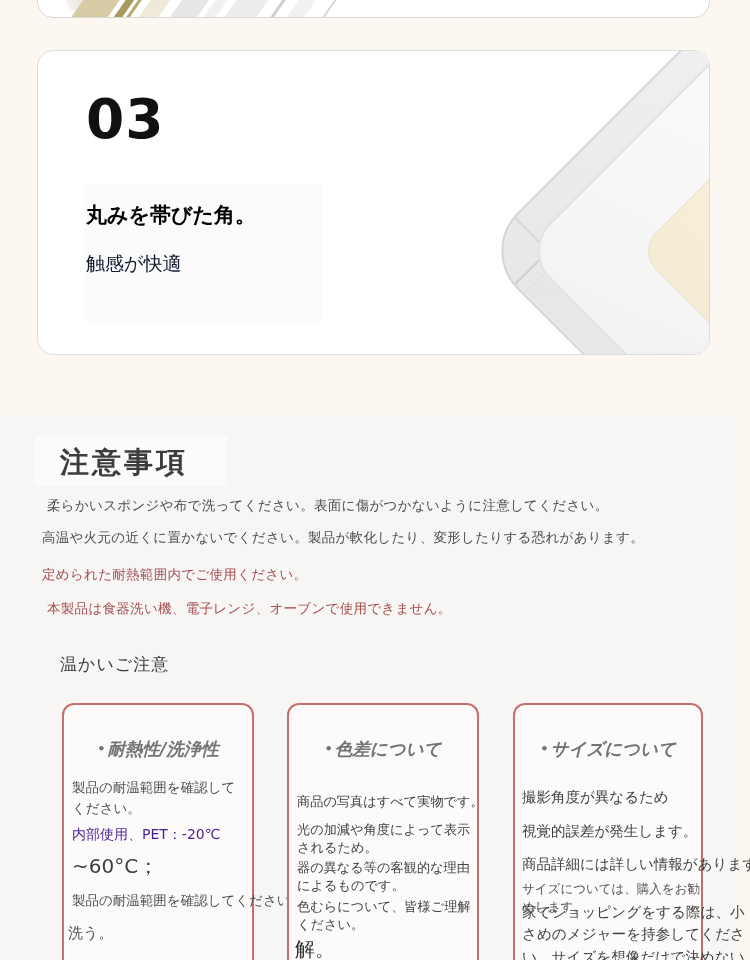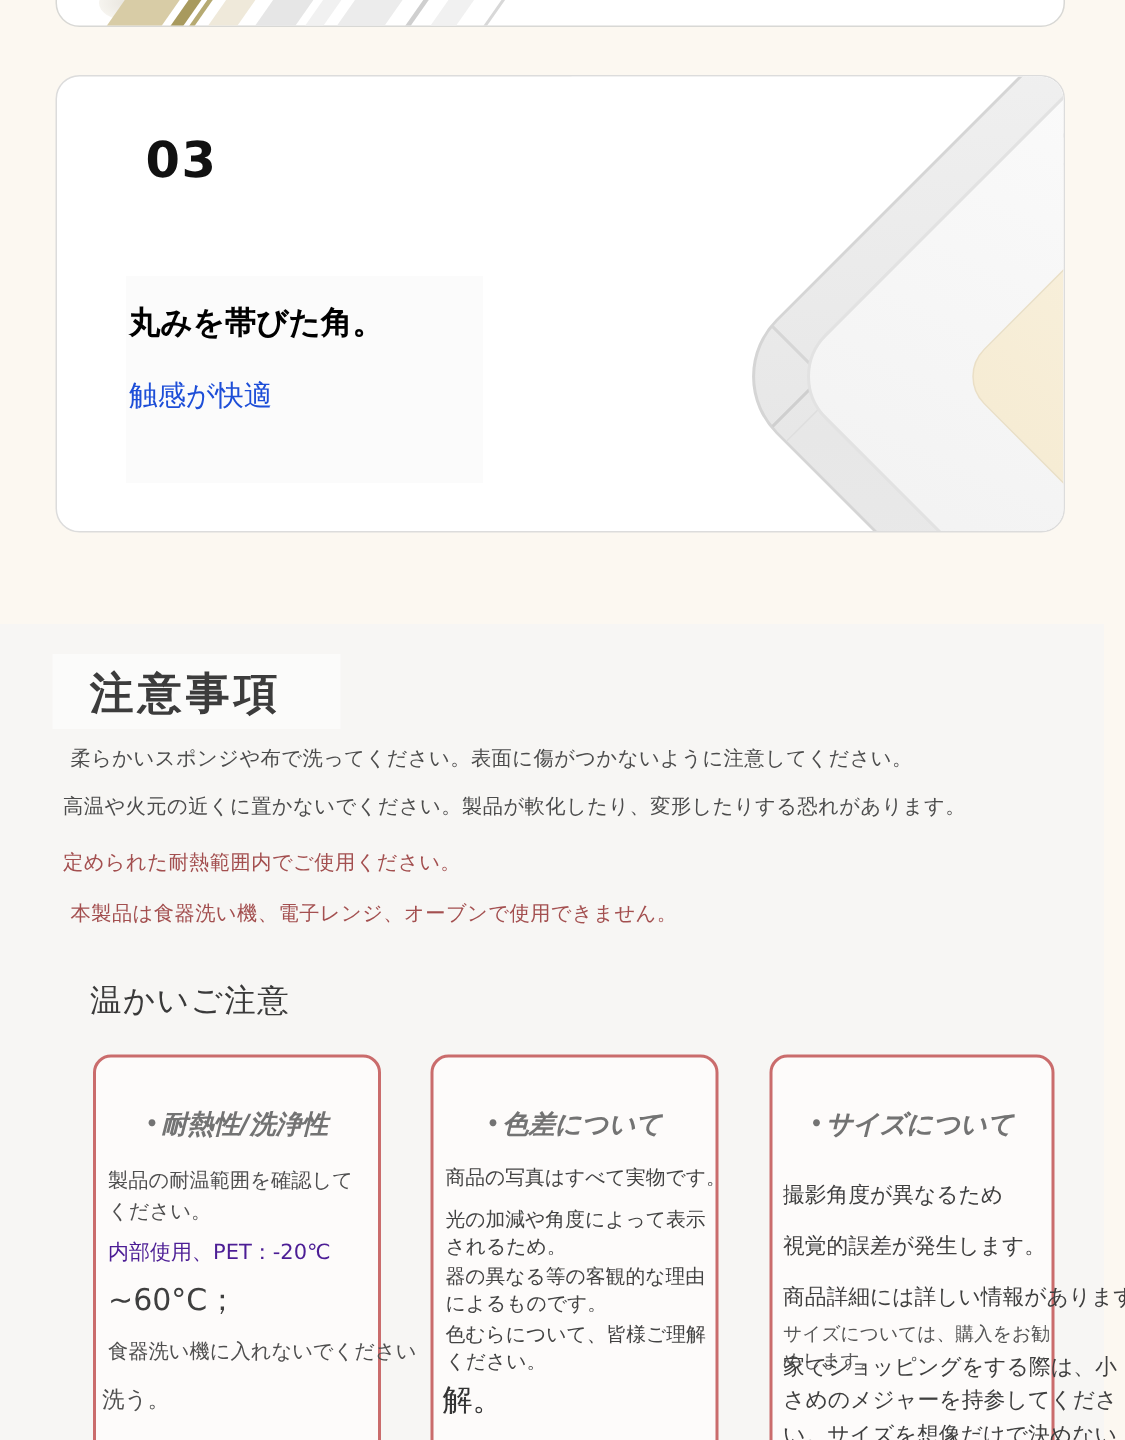--- a/index.html
+++ b/index.html
@@ -55,49 +55,49 @@
     background:linear-gradient(180deg,#fbf5e6 0%,#f6ecd4 100%);
     border:1px solid #eadfc6;border-radius:26px;box-sizing:border-box;
   }
   .edge-line-a{position:absolute;left:46px;top:0;bottom:0;width:2px;background:#cfcfcf;}
   .edge-line-b{position:absolute;left:60px;top:0;bottom:0;width:1px;background:#dedede;}
   .edge-line-c{position:absolute;left:0;right:0;bottom:46px;height:2px;background:#d6d6d6;}
   .feature-highlight{
     position:absolute;left:46px;top:133px;width:238px;height:138px;background:#fbfbfb;
   }
   .feature-number{
-    position:absolute;left:59px;top:36px;font-size:33px;font-weight:800;
+    position:absolute;left:48px;top:36px;font-size:55px;font-weight:800;
     color:#111;letter-spacing:1px;
   }
   .feature-heading{
     position:absolute;left:48px;top:150px;font-size:21px;font-weight:600;color:#000000;
   }
   .feature-subheading{
-    position:absolute;left:48px;top:200px;font-size:19px;font-weight:400;color:#1d4ed8;
+    position:absolute;left:48px;top:200px;font-size:19px;font-weight:400;color:#0f172a;
   }
 
   
   .section{
     position:absolute;left:0;top:416px;width:696px;height:544px;background:#f7f6f4;padding-left:40px;
   }
   .notice-highlight{
     position:absolute;left:35px;top:20px;width:192px;height:50px;background:rgba(255,255,255,.55);
   }
   .notice-heading{
     position:absolute;left:60px;top:27px;font-size:29px;font-weight:600;
     color:#3c3c3c;letter-spacing:3px;
   }
   .notice-line{position:absolute;font-size:13.5px;color:#4c4c4c;letter-spacing:.3px;white-space:nowrap;font-family:Liberation Serif, serif;}
   .nl1{left:47px;top:81px;}
   .nl2{left:42px;top:113px;}
   .warn{color:#a34f4f;}
   .nl3{left:42px;top:150px;}
   .nl4{left:47px;top:184px;}
   .tips-heading{
-    position:absolute;left:60px;top:237px;font-size:21px;font-weight:500;color:#3a3a3a;letter-spacing:1px;
+    position:absolute;left:60px;top:237px;font-size:17px;font-weight:500;color:#3a3a3a;letter-spacing:1px;
   }
   .tip-card{
     position:absolute;top:287px;height:320px;
     background:#fdfbfa;border:2px solid #ca6c6c;border-radius:12px;box-sizing:border-box;
   }
   .tc1{left:62px;width:192px;}
   .tc2{left:287px;width:192px;}
   .tc3{left:513px;width:190px;}
   .tip-title{
     margin-top:32px;text-align:center;font-size:17.5px;font-weight:600;color:#737373;white-space:nowrap;font-style:italic;
@@ -107,21 +107,21 @@
   .tip-body p{margin:0;}
 
   
   .tc1 .l0{margin-top:16px;font-size:13.5px;line-height:1.55;color:#4f4f4f;}
   .tc1 .l1{margin-top:7px;font-size:14px;color:#4c1d95;}
   .tc1 .l2{margin-top:9px;font-size:20px;font-weight:500;color:#3f3f3f;}
   .tc1 .l3{margin-top:12px;font-size:13.5px;color:#4f4f4f;white-space:nowrap;}
   .tc1 .l4{margin-top:14px;margin-left:-4px;font-size:15px;color:#4f4f4f;}
 
   
-  .tc2 .l0{margin-top:15px;font-size:13.2px;color:#434343;line-height:1.5;white-space:nowrap;}
+  .tc2 .l0{margin-top:31px;font-size:13.2px;color:#434343;line-height:1.5;white-space:nowrap;}
   .tc2 .l1{margin-top:9px;font-size:13.2px;color:#434343;line-height:1.35;}
   .tc2 .l2{margin-top:3px;font-size:13.2px;color:#434343;line-height:1.35;}
   .tc2 .l3{margin-top:3px;font-size:13.2px;color:#434343;line-height:1.35;}
   .tc2 .l4{margin-top:2px;margin-left:-2px;font-size:20px;color:#333;}
 
   
   .tc3 .tip-body{padding:0 0 0 7px;width:235px;}
   .tc3 .l0{margin-top:26px;font-size:14.5px;color:#3f3f3f;line-height:1.4;}
   .tc3 .l1{margin-top:14px;font-size:14.5px;color:#3f3f3f;line-height:1.4;}
   .tc3 .l2{margin-top:13px;font-size:14.5px;color:#3f3f3f;white-space:nowrap;}
@@ -174,21 +174,21 @@
     <div class="notice-line warn nl4">本製品は食器洗い機、電子レンジ、オーブンで使用できません。</div>
 
     <div class="tips-heading">温かいご注意</div>
 
     <div class="tip-card tc1">
       <div class="tip-title"><span class="bullet">•</span><span>耐熱性/洗浄性</span></div>
       <div class="tip-body">
         <p class="l0">製品の耐温範囲を確認してください。</p>
         <p class="l1">内部使用、PET：-20℃</p>
         <p class="l2">~60°C；</p>
-        <p class="l3">食器洗い機に入れないでください</p>
+        <p class="l3">製品の耐温範囲を確認してください</p>
         <p class="l4">洗う。</p>
       </div>
     </div>
 
     <div class="tip-card tc2">
       <div class="tip-title"><span class="bullet">•</span><span>色差について</span></div>
       <div class="tip-body">
         <p class="l0">商品の写真はすべて実物です。</p>
         <p class="l1">光の加減や角度によって表示されるため。</p>
         <p class="l2">器の異なる等の客観的な理由によるものです。</p>

